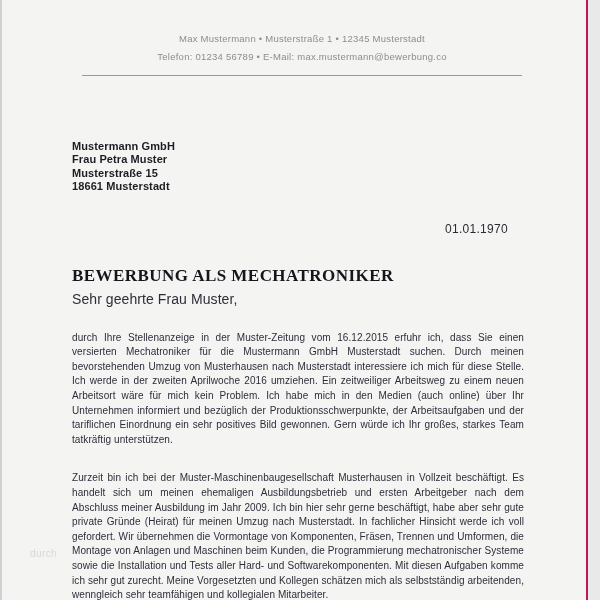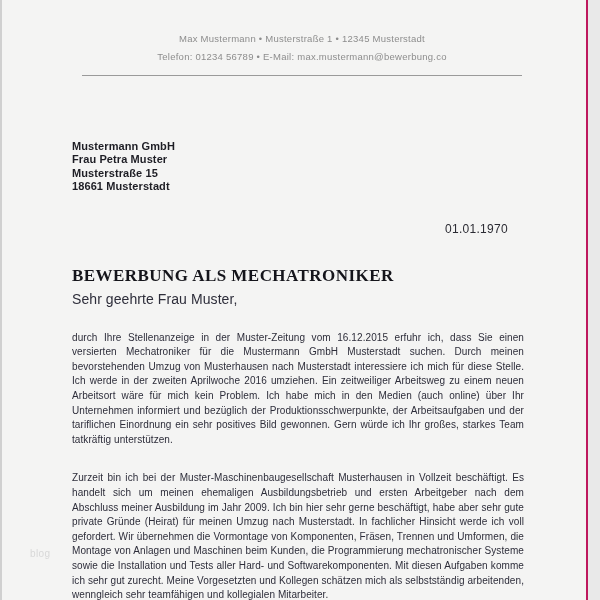--- a/index.html
+++ b/index.html
@@ -145,15 +145,15 @@
 
   <div class="subject">BEWERBUNG ALS MECHATRONIKER</div>
 
   <div class="body-block">
     <div class="salutation">Sehr geehrte Frau Muster,</div>
     <div class="para">durch Ihre Stellenanzeige in der Muster-Zeitung vom 16.12.2015 erfuhr ich, dass Sie einen versierten Mechatroniker für die Mustermann GmbH Musterstadt suchen. Durch meinen bevorstehenden Umzug von Musterhausen nach Musterstadt interessiere ich mich für diese Stelle. Ich werde in der zweiten Aprilwoche 2016 umziehen. Ein zeitweiliger Arbeitsweg zu einem neuen Arbeitsort wäre für mich kein Problem. Ich habe mich in den Medien (auch online) über Ihr Unternehmen informiert und bezüglich der Produktionsschwerpunkte, der Arbeitsaufgaben und der tariflichen Einordnung ein sehr positives Bild gewonnen. Gern würde ich Ihr großes, starkes Team tatkräftig unterstützen.</div>
     <div class="para">Zurzeit bin ich bei der Muster-Maschinenbaugesellschaft Musterhausen in Vollzeit beschäftigt. Es handelt sich um meinen ehemaligen Ausbildungsbetrieb und ersten Arbeitgeber nach dem Abschluss meiner Ausbildung im Jahr 2009. Ich bin hier sehr gerne beschäftigt, habe aber sehr gute private Gründe (Heirat) für meinen Umzug nach Musterstadt. In fachlicher Hinsicht werde ich voll gefordert. Wir übernehmen die Vormontage von Komponenten, Fräsen, Trennen und Umformen, die Montage von Anlagen und Maschinen beim Kunden, die Programmierung mechatronischer Systeme sowie die Installation und Tests aller Hard- und Softwarekomponenten. Mit diesen Aufgaben komme ich sehr gut zurecht. Meine Vorgesetzten und Kollegen schätzen mich als selbstständig arbeitenden, wenngleich sehr teamfähigen und kollegialen Mitarbeiter.</div>
     <div class="para">Über die Einladung zu einem persönlichen Gespräch freue ich mich.</div>
   </div>
 
-  <div class="watermark">blog</div>
+  <div class="watermark">durch</div>
 
 </div>
 
 </body></html>

